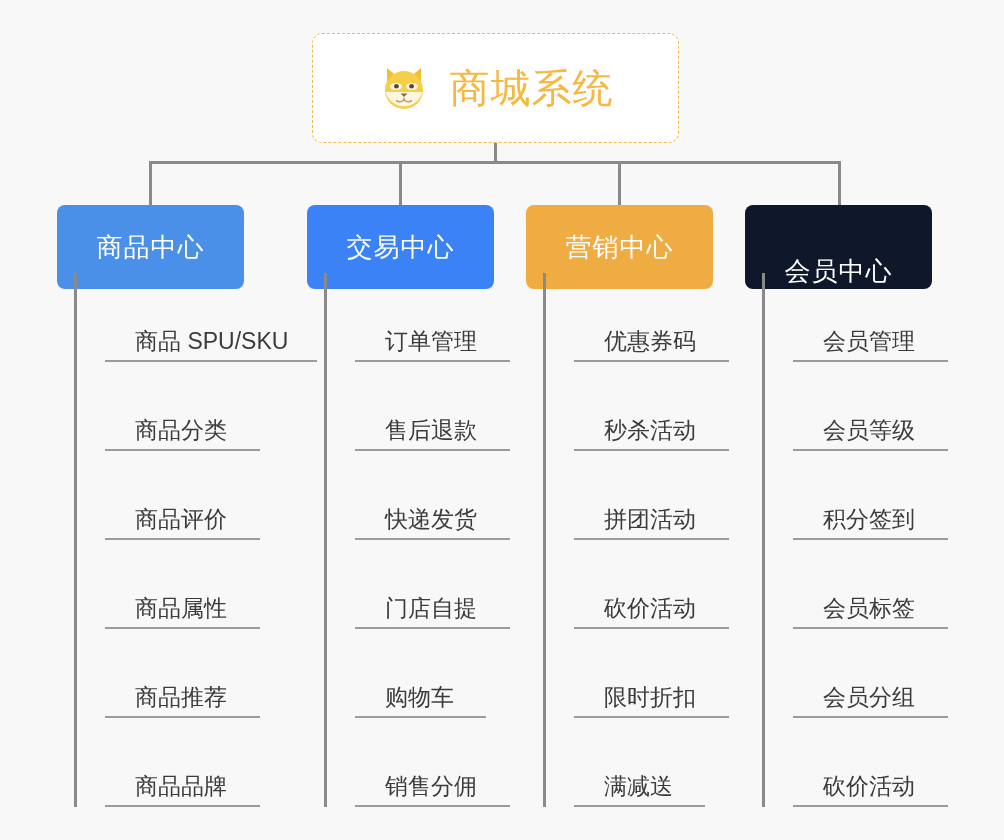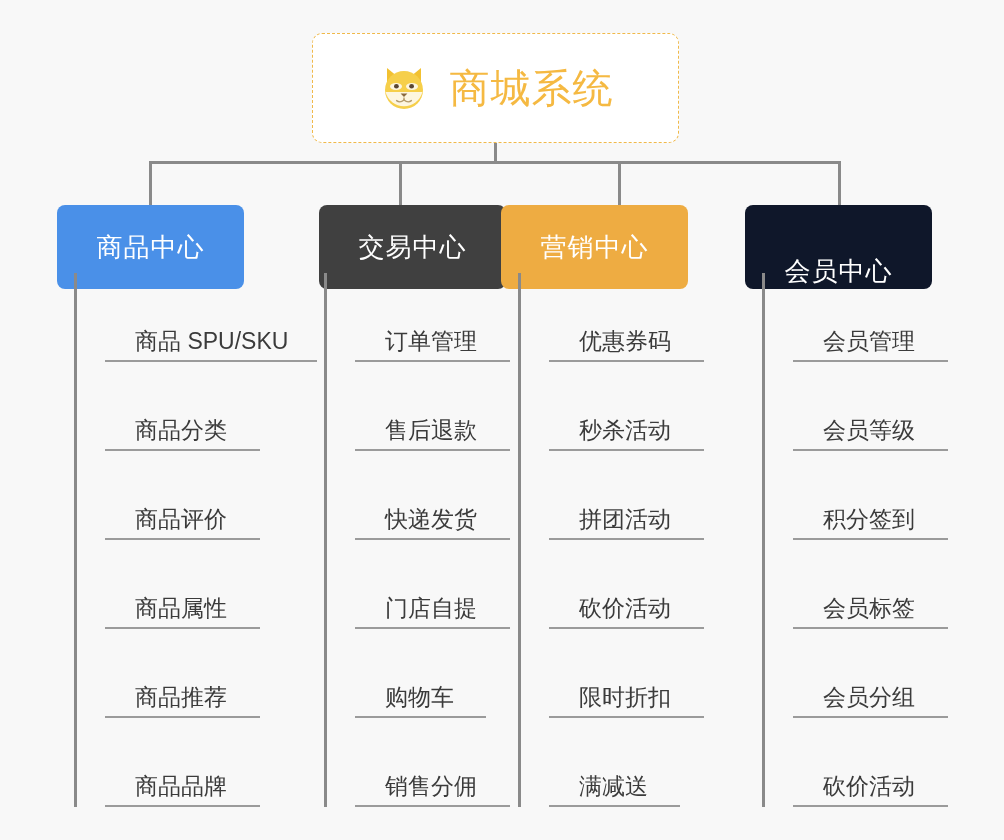--- a/index.html
+++ b/index.html
@@ -174,21 +174,21 @@
         <span class="leaf-underline" style="width:155px;"></span>
       </div>
       <div class="leaf">
         <span class="leaf-label">商品品牌</span>
         <span class="leaf-underline" style="width:155px;"></span>
       </div>
     </div>
   </div>
 
   <div class="branch" style="left:307px;">
-    <div class="branch-header" style="background:#404040;margin-left:12px;">
+    <div class="branch-header" style="background:#3b82f6;">
       <span>交易中心</span>
     </div>
     <div class="spine" style="height:534px;"></div>
     <div class="leaf-list">
       <div class="leaf">
         <span class="leaf-label">订单管理</span>
         <span class="leaf-underline" style="width:155px;"></span>
       </div>
       <div class="leaf">
         <span class="leaf-label">售后退款</span>
@@ -206,21 +206,21 @@
         <span class="leaf-label">购物车</span>
         <span class="leaf-underline" style="width:131px;"></span>
       </div>
       <div class="leaf">
         <span class="leaf-label">销售分佣</span>
         <span class="leaf-underline" style="width:155px;"></span>
       </div>
     </div>
   </div>
 
-  <div class="branch" style="left:501px;">
+  <div class="branch" style="left:526px;">
     <div class="branch-header" style="background:#eeac42;">
       <span>营销中心</span>
     </div>
     <div class="spine" style="height:534px;"></div>
     <div class="leaf-list">
       <div class="leaf">
         <span class="leaf-label">优惠券码</span>
         <span class="leaf-underline" style="width:155px;"></span>
       </div>
       <div class="leaf">

